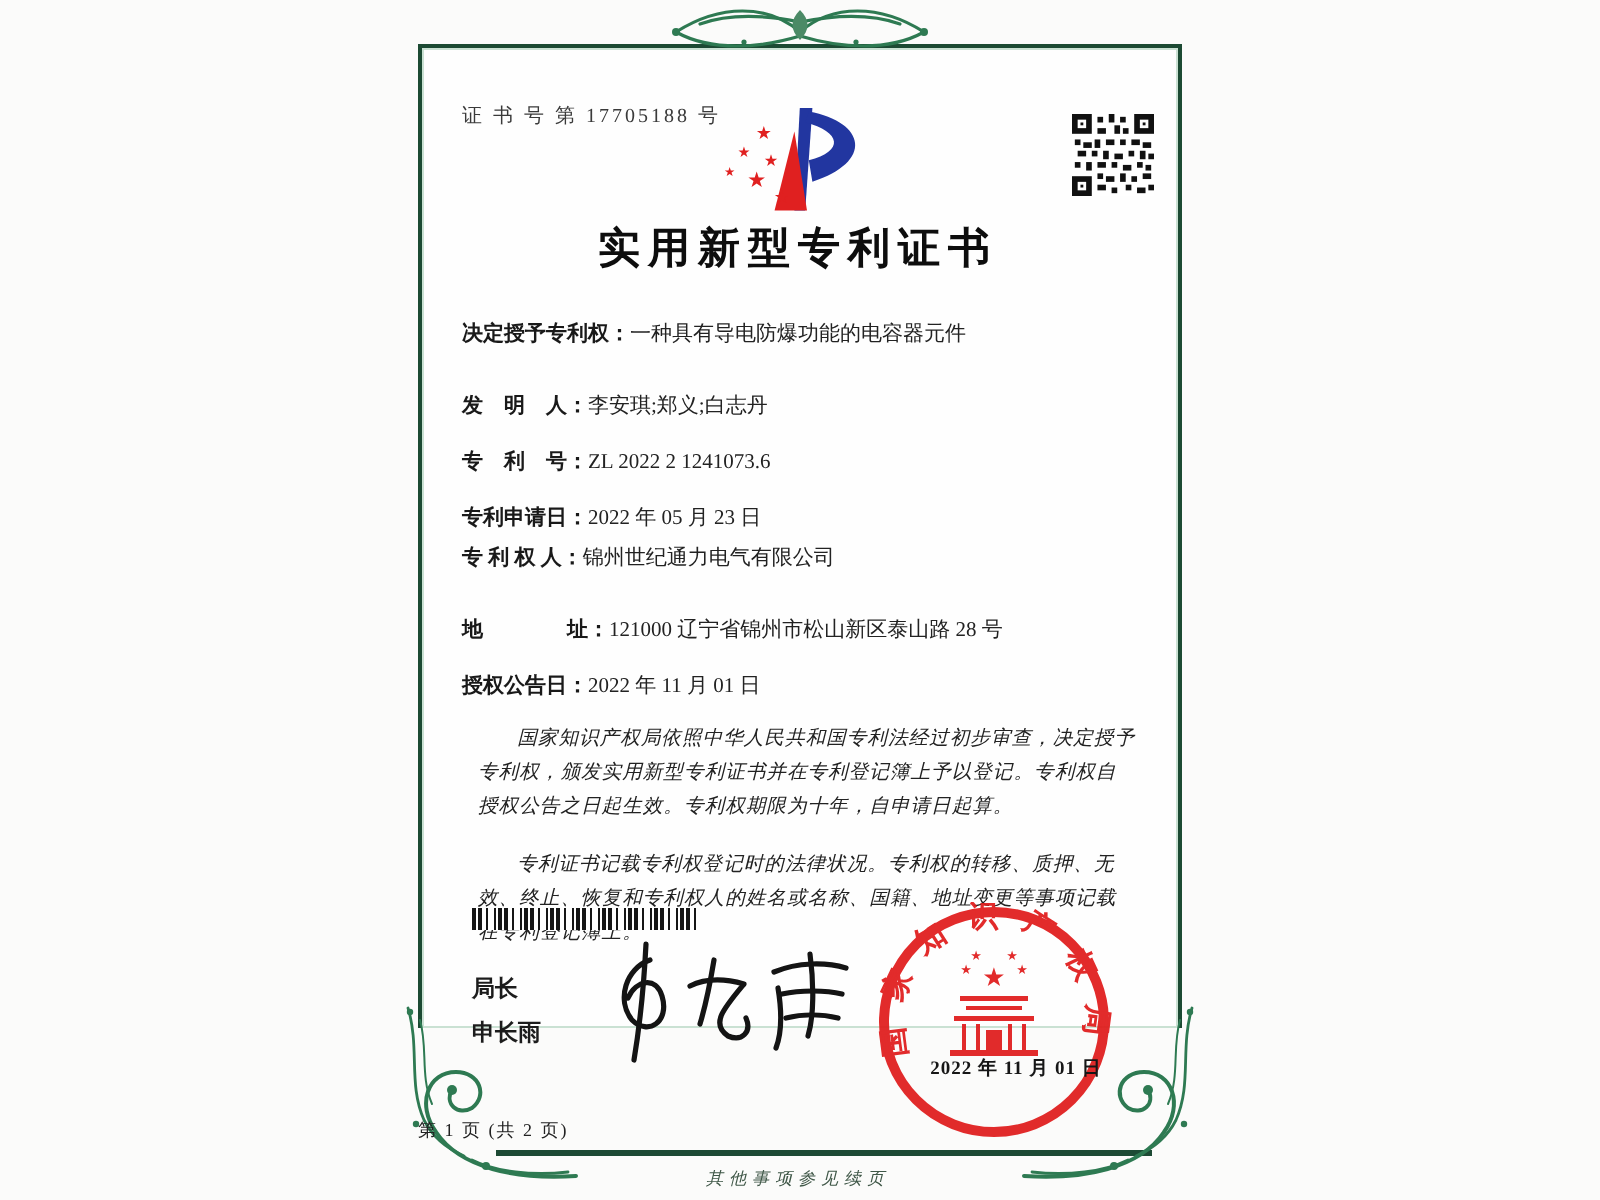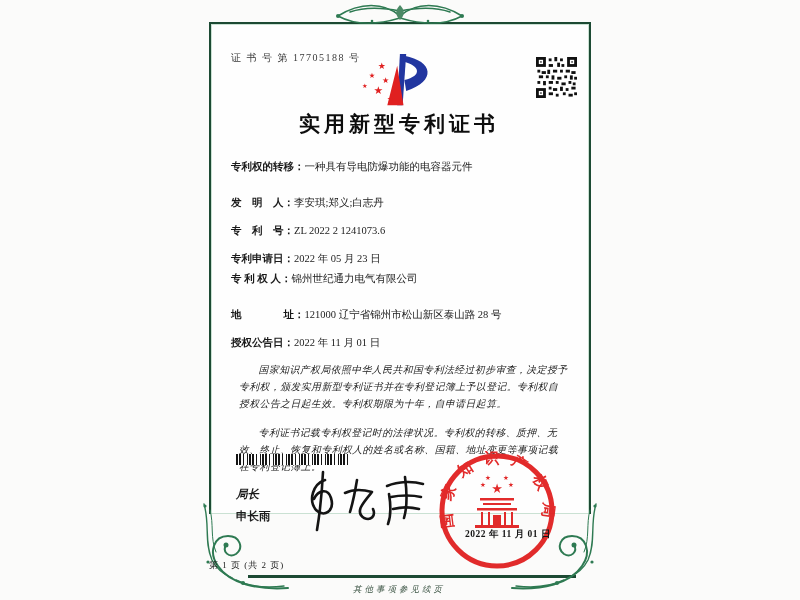--- a/index.html
+++ b/index.html
@@ -58,21 +58,21 @@
   }
   .paras p{margin:12px;text-indent:2em;}
 
   
   .barcode{
     position:absolute;left:236px;top:454px;width:114px;height:11px;
     background:repeating-linear-gradient(90deg,
       #151515 0 2px,#fefefe 2px 3px,#151515 3px 5px,#fefefe 5px 7px,
       #151515 7px 8px,#fefefe 8px 11px,#151515 11px 12px,#fefefe 12px 13px);
   }
-  .director-title{position:absolute;left:236px;top:487px;font-size:11.5px;font-weight:700;font-family:"Liberation Sans",sans-serif;font-style:italic;}
+  .director-title{position:absolute;left:236px;top:487px;font-size:11.5px;font-weight:700;font-family:"Liberation Sans",sans-serif;}
   .director-name{position:absolute;left:236px;top:509px;font-size:11.5px;font-weight:700;font-family:"Liberation Sans",sans-serif;}
   .signature{position:absolute;left:295px;top:466px;width:140px;height:72px;}
   .seal{position:absolute;left:437px;top:451px;width:120px;height:120px;opacity:.93;}
   .seal-date{
     position:absolute;left:450px;top:528px;width:116px;
     text-align:center;font-size:9.5px;font-weight:700;color:#161616;
     letter-spacing:.5px;white-space:nowrap;
   }
   .page-info{
     position:absolute;left:209px;top:559px;width:380px;
@@ -202,21 +202,21 @@
         <rect x="2" y="24" width="3" height="3" fill="#fff"></rect>
       <rect x="3" y="3" width="1" height="1"></rect>
         <rect x="25" y="3" width="1" height="1"></rect>
         <rect x="3" y="25" width="1" height="1"></rect>
     </g>
   </svg>
 
   <div class="title">实用新型专利证书</div>
 
   <div class="row r0">
-    <span class="lbl">专利权的转移：</span><span class="val">一种具有导电防爆功能的电容器元件</span>
+    <span class="lbl">决定授予专利权：</span><span class="val">一种具有导电防爆功能的电容器元件</span>
   </div>
   <div class="row r1">
     <span class="lbl">发　明　人：</span><span class="val">李安琪;郑义;白志丹</span>
   </div>
   <div class="row r2">
     <span class="lbl">专　利　号：</span><span class="val">ZL 2022 2 1241073.6</span>
   </div>
   <div class="row r3">
     <span class="lbl">专利申请日：</span><span class="val">2022 年 05 月 23 日</span>
   </div>

